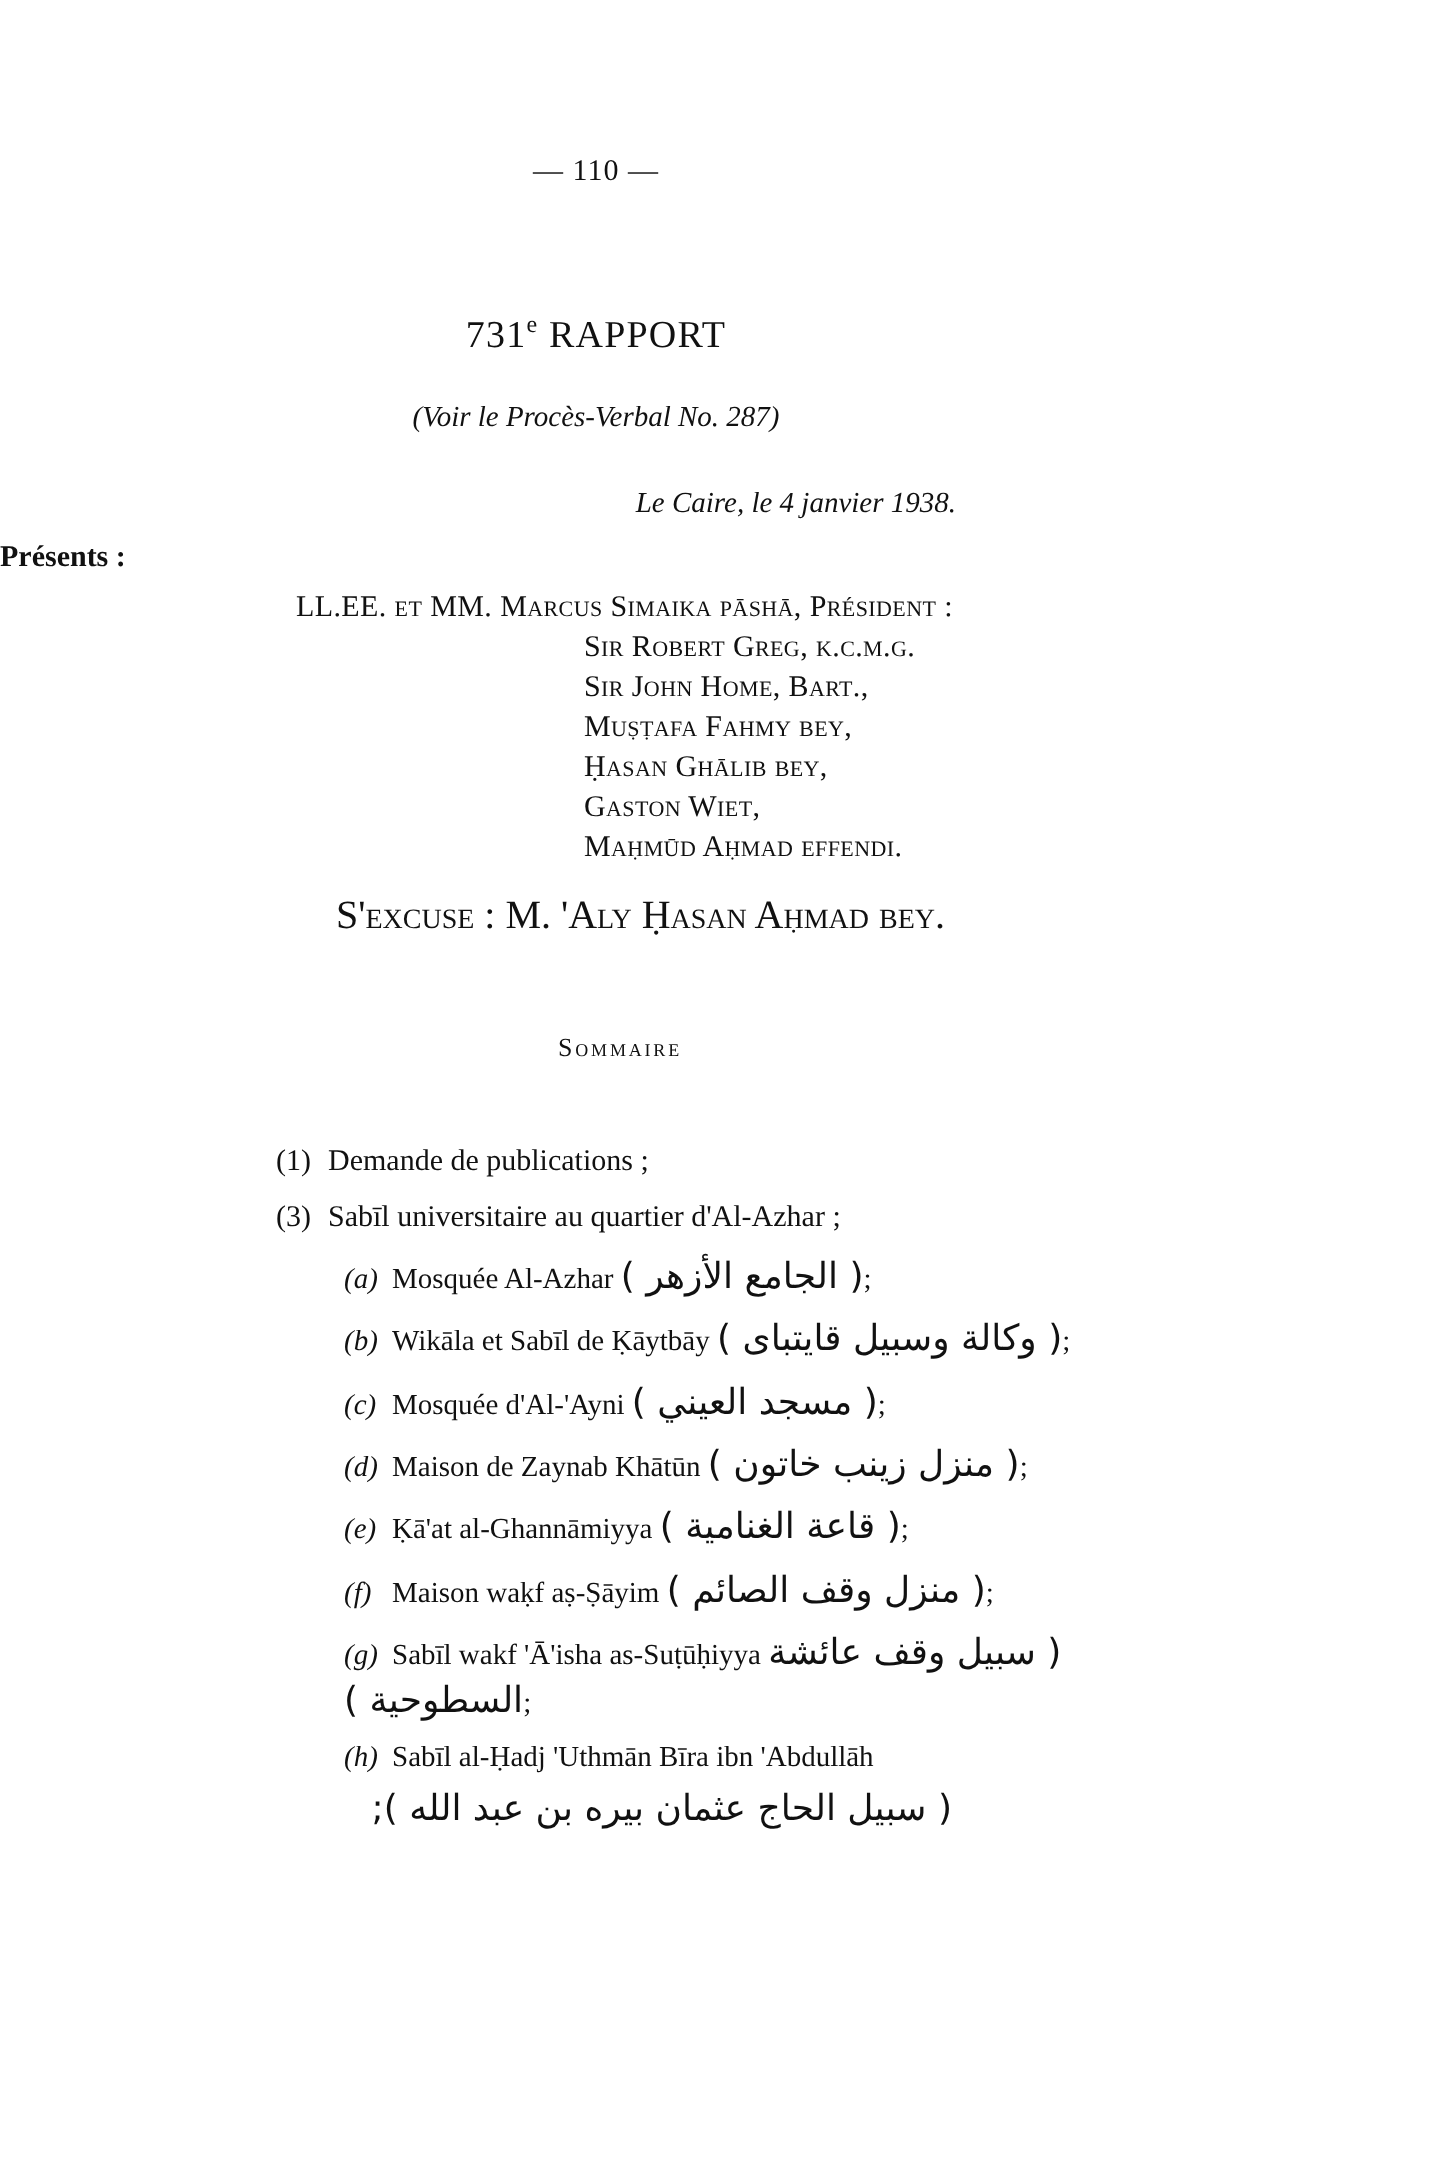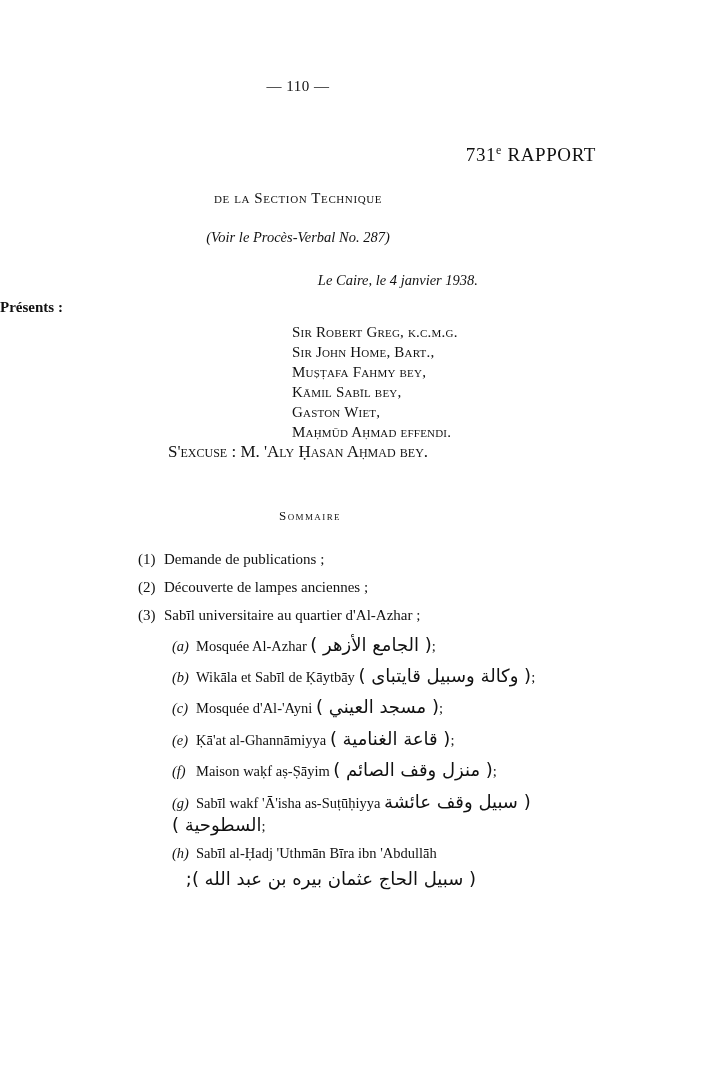--- a/index.html
+++ b/index.html
@@ -22,23 +22,23 @@
     height: 1082px;
     padding: 0;
   }
   .pagenum {
     text-align: center;
     font-size: 15px;
     letter-spacing: 0.5px;
     margin-top: 78px;
   }
   .title {
-    text-align: right;
+    text-align: center;
     font-size: 19px;
-    margin-top: 48px;
+    margin-top: 60px;
     letter-spacing: 0.6px;
   }
   .title sup {
     font-size: 12px;
     vertical-align: super;
   }
   .subtitle {
     text-align: center;
     font-size: 15px;
     margin-top: 24px;
@@ -73,35 +73,35 @@
     letter-spacing: 0.2px;
   }
   .att-row {
     font-size: 15px;
     padding-left: 292px;
     font-variant: small-caps;
     letter-spacing: 0.2px;
     margin-top: 3px;
   }
   .excuse {
-    font-size: 17px;
+    font-size: 20px;
     padding-left: 168px;
-    margin-top: 1px;
+    margin-top: 14px;
     font-variant: small-caps;
   }
   .sommaire {
     text-align: center;
     font-size: 13px;
     font-variant: small-caps;
     letter-spacing: 1.4px;
     margin-top: 46px;
     padding-left: 24px;
   }
   .items {
-    margin-top: 26px;
+    margin-top: 40px;
     padding-left: 138px;
     font-size: 15px;
   }
   .item {
     margin-top: 9px;
     line-height: 1.25;
   }
   .item .num {
     display: inline-block;
     width: 26px;
@@ -137,50 +137,47 @@
 
 <div class="page">
 
   <div class="pagenum">— 110 —</div>
 
   <div class="title">
     <span>731</span><sup>e</sup>
     <span>RAPPORT</span>
   </div>
 
-  <div class="subtitle">de la Section Technique</div>
 
   <div class="refline">(Voir le Procès-Verbal No. 287)</div>
 
   <div class="dateline">Le Caire, le 4 janvier 1938.</div>
 
   <div class="presents">Présents :</div>
 
   <div class="attendees">
+    <div class="att-first">LL.EE. et MM. Marcus Simaika pāshā, Président :</div>
     <div class="att-row">Sir Robert Greg, k.c.m.g.</div>
     <div class="att-row">Sir John Home, Bart.,</div>
     <div class="att-row">Muṣṭafa Fahmy bey,</div>
-    <div class="att-row">Kāmil Sabīl bey,</div>
+    <div class="att-row">Ḥasan Ghālib bey,</div>
     <div class="att-row">Gaston Wiet,</div>
     <div class="att-row">Maḥmūd Aḥmad effendi.</div>
   </div>
 
   <div class="excuse">S'excuse : M. 'Aly Ḥasan Aḥmad bey.</div>
 
   <div class="sommaire">Sommaire</div>
 
   <div class="items">
 
     <div class="item">
       <span class="num">(1)</span><span>Demande de publications ;</span>
     </div>
 
-    <div class="item">
-      <span class="num">(2)</span><span>Découverte de lampes anciennes ;</span>
-    </div>
 
     <div class="item">
       <span class="num">(3)</span><span>Sabīl universitaire au quartier d'Al-Azhar ;</span>
     </div>
 
 
     <div class="sublist">
 
       <div class="subitem">
         <span class="lbl">(a)</span><span>Mosquée Al-Azhar</span>
@@ -190,20 +187,24 @@
       <div class="subitem">
         <span class="lbl">(b)</span><span>Wikāla et Sabīl de Ḳāytbāy</span>
         <span class="ar">( وكالة وسبيل قايتباى )</span><span>;</span>
       </div>
 
       <div class="subitem">
         <span class="lbl">(c)</span><span>Mosquée d'Al-'Ayni</span>
         <span class="ar">( مسجد العيني )</span><span>;</span>
       </div>
 
+      <div class="subitem">
+        <span class="lbl">(d)</span><span>Maison de Zaynab Khātūn</span>
+        <span class="ar">( منزل زينب خاتون )</span><span>;</span>
+      </div>
 
       <div class="subitem">
         <span class="lbl">(e)</span><span>Ḳā'at al-Ghannāmiyya</span>
         <span class="ar">( قاعة الغنامية )</span><span>;</span>
       </div>
 
       <div class="subitem">
         <span class="lbl">(f)</span><span>Maison waḳf aṣ-Ṣāyim</span>
         <span class="ar">( منزل وقف الصائم )</span><span>;</span>
       </div>

